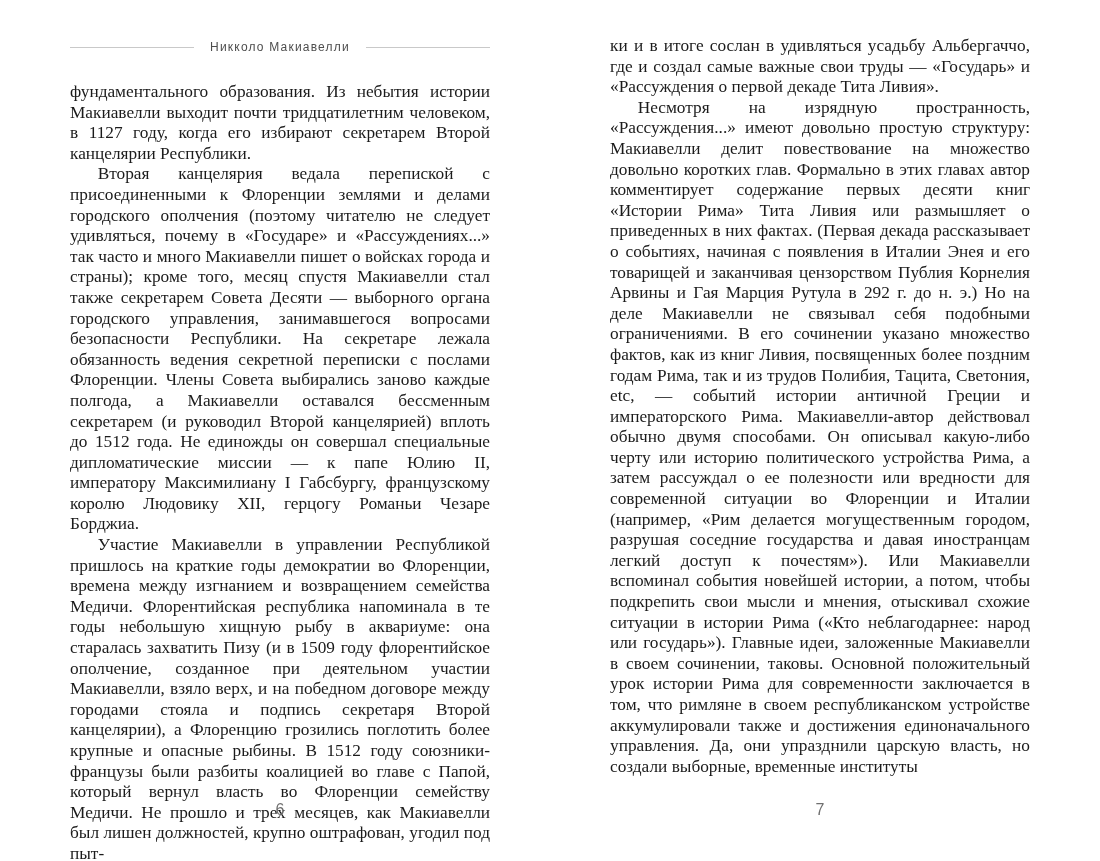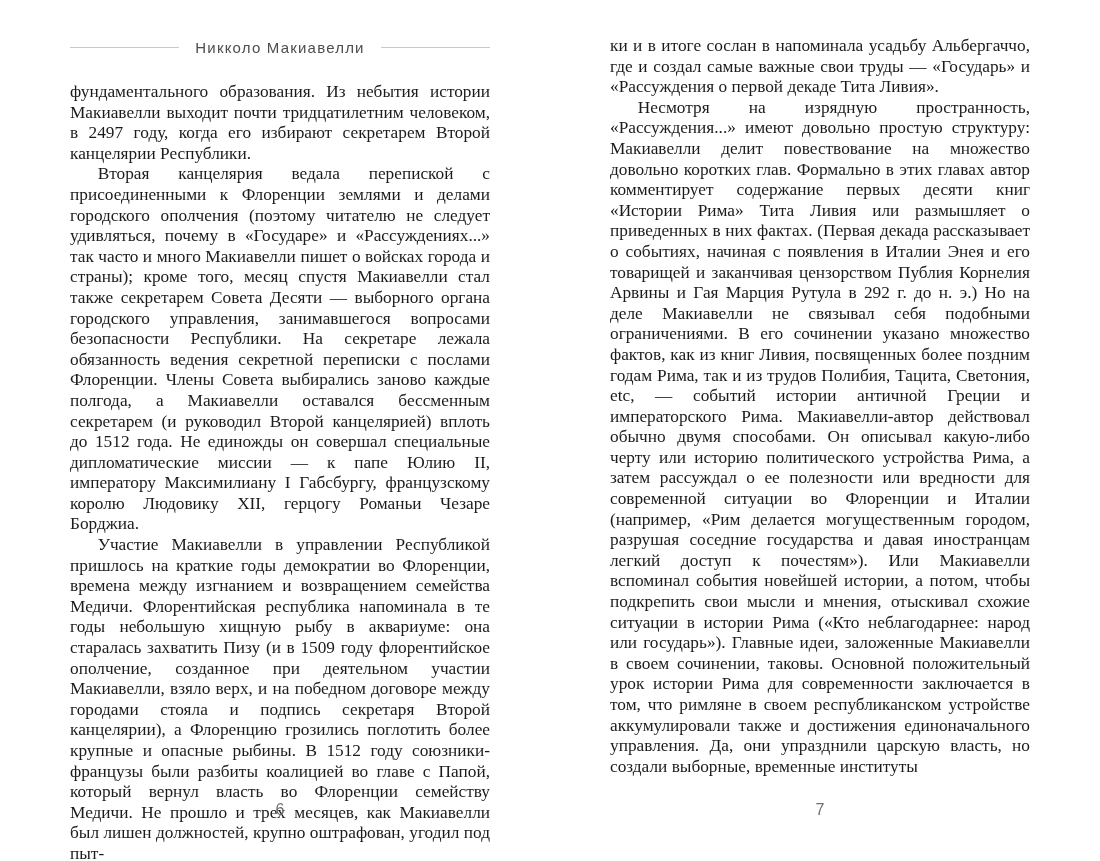--- a/index.html
+++ b/index.html
@@ -30,21 +30,21 @@
     margin-bottom: 24px;
   }
   .running-head .rule {
     flex: 1;
     height: 0;
     border-top: 1px solid #c9c9c9;
   }
   .running-head .head-text {
     font-family: "Liberation Sans", sans-serif;
     font-weight: 300;
-    font-size: 15px;
+    font-size: 12px;
     letter-spacing: 1.2px;
     color: #4d4d4d;
     padding: 0 16px;
     white-space: nowrap;
   }
   .body-text {
     font-size: 17.3px;
     line-height: 20.6px;
     color: #1b1b1b;
     text-align: justify;
@@ -74,28 +74,28 @@
 
 <div class="spread">
 
   <section class="page">
     <header class="running-head">
       <span class="rule"></span>
       <span class="head-text">Никколо Макиавелли</span>
       <span class="rule"></span>
     </header>
     <div class="body-text" lang="ru">
-        <p class="no-indent">фундаментального образования. Из небытия истории Макиавелли выходит почти тридцатилетним человеком, в 2497 году, когда его избирают секретарем Второй канцелярии Республики.</p>
+        <p class="no-indent">фундаментального образования. Из небытия истории Макиавелли выходит почти тридцатилетним человеком, в 1127 году, когда его избирают секретарем Второй канцелярии Республики.</p>
         <p>Вторая канцелярия ведала перепиской с присоединенными к Флоренции землями и делами городского ополчения (поэтому читателю не следует удивляться, почему в «Государе» и «Рассуждениях...» так часто и много Макиавелли пишет о войсках города и страны); кроме того, месяц спустя Макиавелли стал также секретарем Совета Десяти — выборного органа городского управления, занимавшегося вопросами безопасности Республики. На секретаре лежала обязанность ведения секретной переписки с послами Флоренции. Члены Совета выбирались заново каждые полгода, а Макиавелли оставался бессменным секретарем (и руководил Второй канцелярией) вплоть до 1512 года. Не единожды он совершал специальные дипломатические миссии — к папе Юлию II, императору Максимилиану I Габсбургу, французскому королю Людовику XII, герцогу Романьи Чезаре Борджиа.</p>
         <p>Участие Макиавелли в управлении Республикой пришлось на краткие годы демократии во Флоренции, времена между изгнанием и возвращением семейства Медичи. Флорентийская республика напоминала в те годы небольшую хищную рыбу в аквариуме: она старалась захватить Пизу (и в 1509 году флорентийское ополчение, созданное при деятельном участии Макиавелли, взяло верх, и на победном договоре между городами стояла и подпись секретаря Второй канцелярии), а Флоренцию грозились поглотить более крупные и опасные рыбины. В 1512 году союзники-французы были разбиты коалицией во главе с Папой, который вернул власть во Флоренции семейству Медичи. Не прошло и трех месяцев, как Макиавелли был лишен должностей, крупно оштрафован, угодил под пыт-</p>
       </div>
     <div class="page-number">6</div>
   </section>
 
   <section class="page">
     <div class="body-text" lang="ru">
-        <p class="no-indent">ки и в итоге сослан в напоминала усадьбу Альбергаччо, где и создал самые важные свои труды — «Государь» и «Рассуждения о первой декаде Тита Ливия».</p>
+        <p class="no-indent">ки и в итоге сослан в удивляться усадьбу Альбергаччо, где и создал самые важные свои труды — «Государь» и «Рассуждения о первой декаде Тита Ливия».</p>
         <p>Несмотря на изрядную пространность, «Рассуждения...» имеют довольно простую структуру: Макиавелли делит повествование на множество довольно коротких глав. Формально в этих главах автор комментирует содержание первых десяти книг «Истории Рима» Тита Ливия или размышляет о приведенных в них фактах. (Первая декада рассказывает о событиях, начиная с появления в Италии Энея и его товарищей и заканчивая цензорством Публия Корнелия Арвины и Гая Марция Рутула в 292 г. до н. э.) Но на деле Макиавелли не связывал себя подобными ограничениями. В его сочинении указано множество фактов, как из книг Ливия, посвященных более поздним годам Рима, так и из трудов Полибия, Тацита, Светония, etc, — событий истории античной Греции и императорского Рима. Макиавелли-автор действовал обычно двумя способами. Он описывал какую-либо черту или историю политического устройства Рима, а затем рассуждал о ее полезности или вредности для современной ситуации во Флоренции и Италии (например, «Рим делается могущественным городом, разрушая соседние государства и давая иностранцам легкий доступ к почестям»). Или Макиавелли вспоминал события новейшей истории, а потом, чтобы подкрепить свои мысли и мнения, отыскивал схожие ситуации в истории Рима («Кто неблагодарнее: народ или государь»). Главные идеи, заложенные Макиавелли в своем сочинении, таковы. Основной положительный урок истории Рима для современности заключается в том, что римляне в своем республиканском устройстве аккумулировали также и достижения единоначального управления. Да, они упразднили царскую власть, но создали выборные, временные институты</p>
       </div>
     <div class="page-number">7</div>
   </section>
 
 </div>
 
 </body></html>

